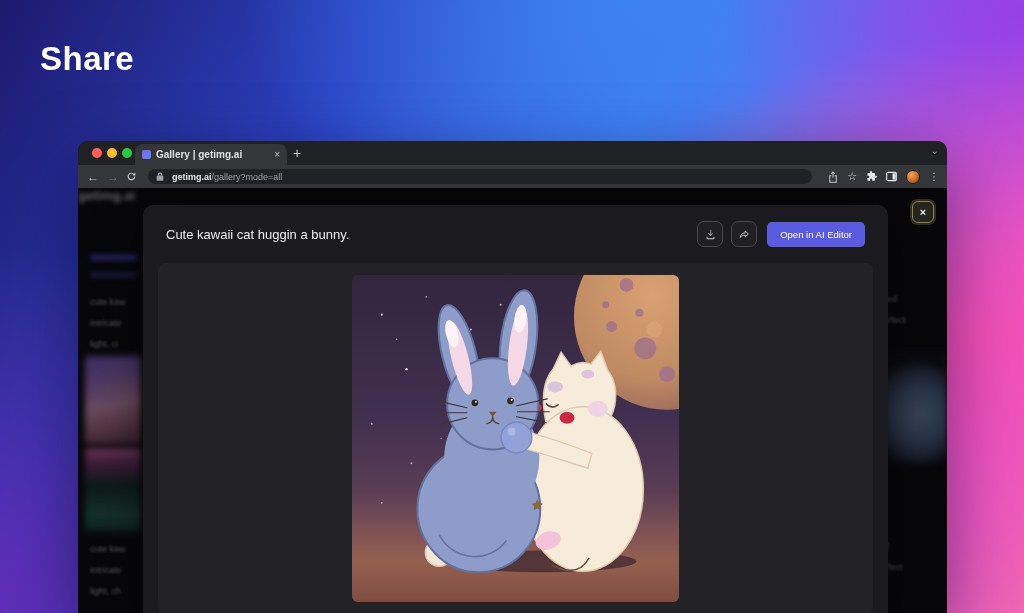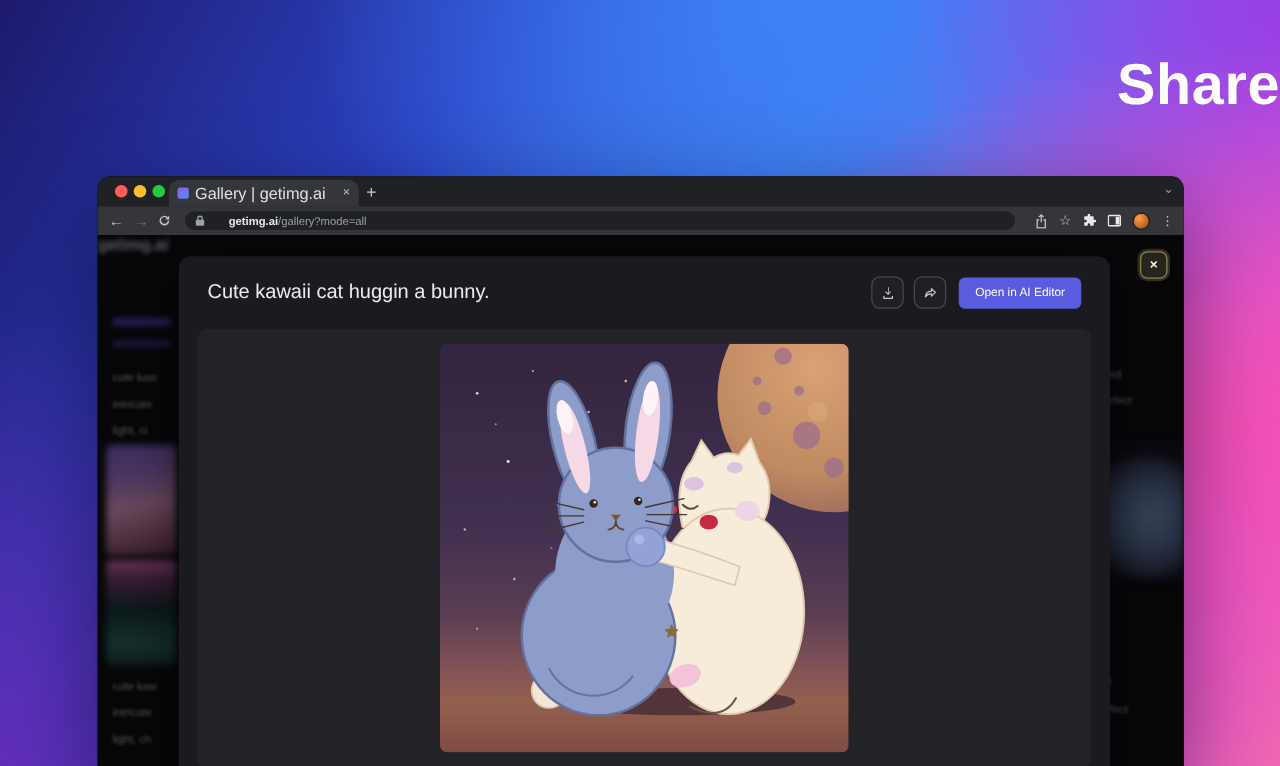--- a/index.html
+++ b/index.html
@@ -8,48 +8,48 @@
     position:relative;
     background:
       radial-gradient(700px 500px at 96% 55%, rgba(244,80,180,.95) 0%, rgba(244,80,180,0) 60%),
       radial-gradient(500px 400px at 100% 2%, rgba(150,60,230,.9) 0%, rgba(150,60,230,0) 60%),
       radial-gradient(600px 450px at 62% 0%, rgba(62,130,246,.95) 0%, rgba(62,130,246,0) 65%),
       radial-gradient(520px 520px at 0% 100%, rgba(101,45,185,.95) 0%, rgba(101,45,185,0) 70%),
       linear-gradient(118deg, #1d1a6d 0%, #2b43c4 30%, #3f7df0 52%, #9a5ce8 74%, #e455d6 88%, #f06ab2 100%);
   }
   .hero-title {
     position:absolute; top:40px; left:0; width:100%;
-    text-align:right; color:#fff; font-size:46px; font-weight:bold; letter-spacing:.5px;padding-left:40px;
+    text-align:left; color:#fff; font-size:33px; font-weight:bold; letter-spacing:.5px;padding-left:40px;
   }
 
   
   .window {
     position:absolute; left:78px; top:141px; width:869px; height:472px;
     border-radius:10px 10px 0 0; overflow:hidden;
     box-shadow:0 25px 70px rgba(10,5,40,.5);
     background:#0a0a0c;
   }
   .tabbar { position:relative; height:24px; background:#202124; }
   .traffic { position:absolute; top:7px; width:10px; height:10px; border-radius:50%; }
   .tab {
     position:absolute; left:57px; top:3px; width:152px; height:21px;
     background:#35363a; border-radius:8px 8px 0 0;
     display:flex; align-items:center; padding:0 7px; gap:5px;
   }
   .favicon { width:9px; height:9px; border-radius:2px;
     background:linear-gradient(135deg,#8b5ff2 0%,#4f8df5 100%); flex:none; }
-  .tab-title { color:#dfe1e5; font-size:13px; white-space:nowrap; overflow:hidden; flex:1; }
+  .tab-title { color:#dfe1e5; font-size:10px; white-space:nowrap; overflow:hidden; flex:1;font-weight:bold; }
   .tab-close { color:#bdc1c6; font-size:10px; line-height:1; cursor:default; }
   .newtab { position:absolute; left:215px; top:4px; color:#c7cacd; font-size:14px; font-weight:300; }
   .tab-search { position:absolute; right:8px; top:4px; color:#9aa0a6; font-size:10px; }
   .toolbar { position:relative; height:23px; background:#35363a; display:flex; align-items:center; padding:0 8px; gap:6px; }
   .nav-ic { font-size:12px; line-height:1; width:14px; text-align:center; }
   .omnibox {
     margin-left:2px; width:666px; height:15px; background:#202124; border-radius:8px;
-    display:flex; align-items:center; padding:0 8px; gap:19px;
+    display:flex; align-items:center; padding:0 8px; gap:8px;
   }
   .url { font-size:9px; white-space:nowrap; }
   .url b { color:#e8eaed; font-weight:bold; }
   .url span { color:#9aa0a6; }
   .tb-right { display:flex; align-items:center; gap:9px; margin-left:10px; }
   .avatar { width:14px; height:14px; border-radius:50%;
     background:radial-gradient(circle at 35% 30%, #f2a552 0%, #d06a28 55%, #8a3d12 100%);
     border:1px solid #222; }
   .dots { color:#c7cacd; font-size:10px; letter-spacing:0; }
 
@@ -74,21 +74,21 @@
     background:#26261e; border:1px solid #8d8458; border-radius:6px;
     box-shadow:0 0 0 2px rgba(160,150,90,.28);
     color:#f0f0f0; font-size:11px; font-weight:bold; line-height:20px; text-align:center;
   }
 
   .modal {
     position:absolute; left:65px; top:17px; width:745px; height:420px;
     background:#1b1b1f; border-radius:10px; box-shadow:0 12px 45px rgba(0,0,0,.55);
   }
   .modal-head { display:flex; align-items:center; padding:16px 23px 12px 23px; }
-  .prompt { color:#ededf1; font-size:16px; flex:1; }
+  .prompt { color:#ededf1; font-size:13px; flex:1; }
   .icon-btn {
     width:26px; height:26px; border:1px solid #47474d; border-radius:7px;
     display:flex; align-items:center; justify-content:center; margin-left:8px;
     background:#202024; color:#c9c9cf;
   }
   .editor-btn {
     margin-left:10px; height:25px; padding:0 13px; border:none; border-radius:5px;
     background:#5a5ce0; color:#fff; font-size:9.5px; font-weight:normal;
     font-family:"Liberation Sans",sans-serif;
   }

